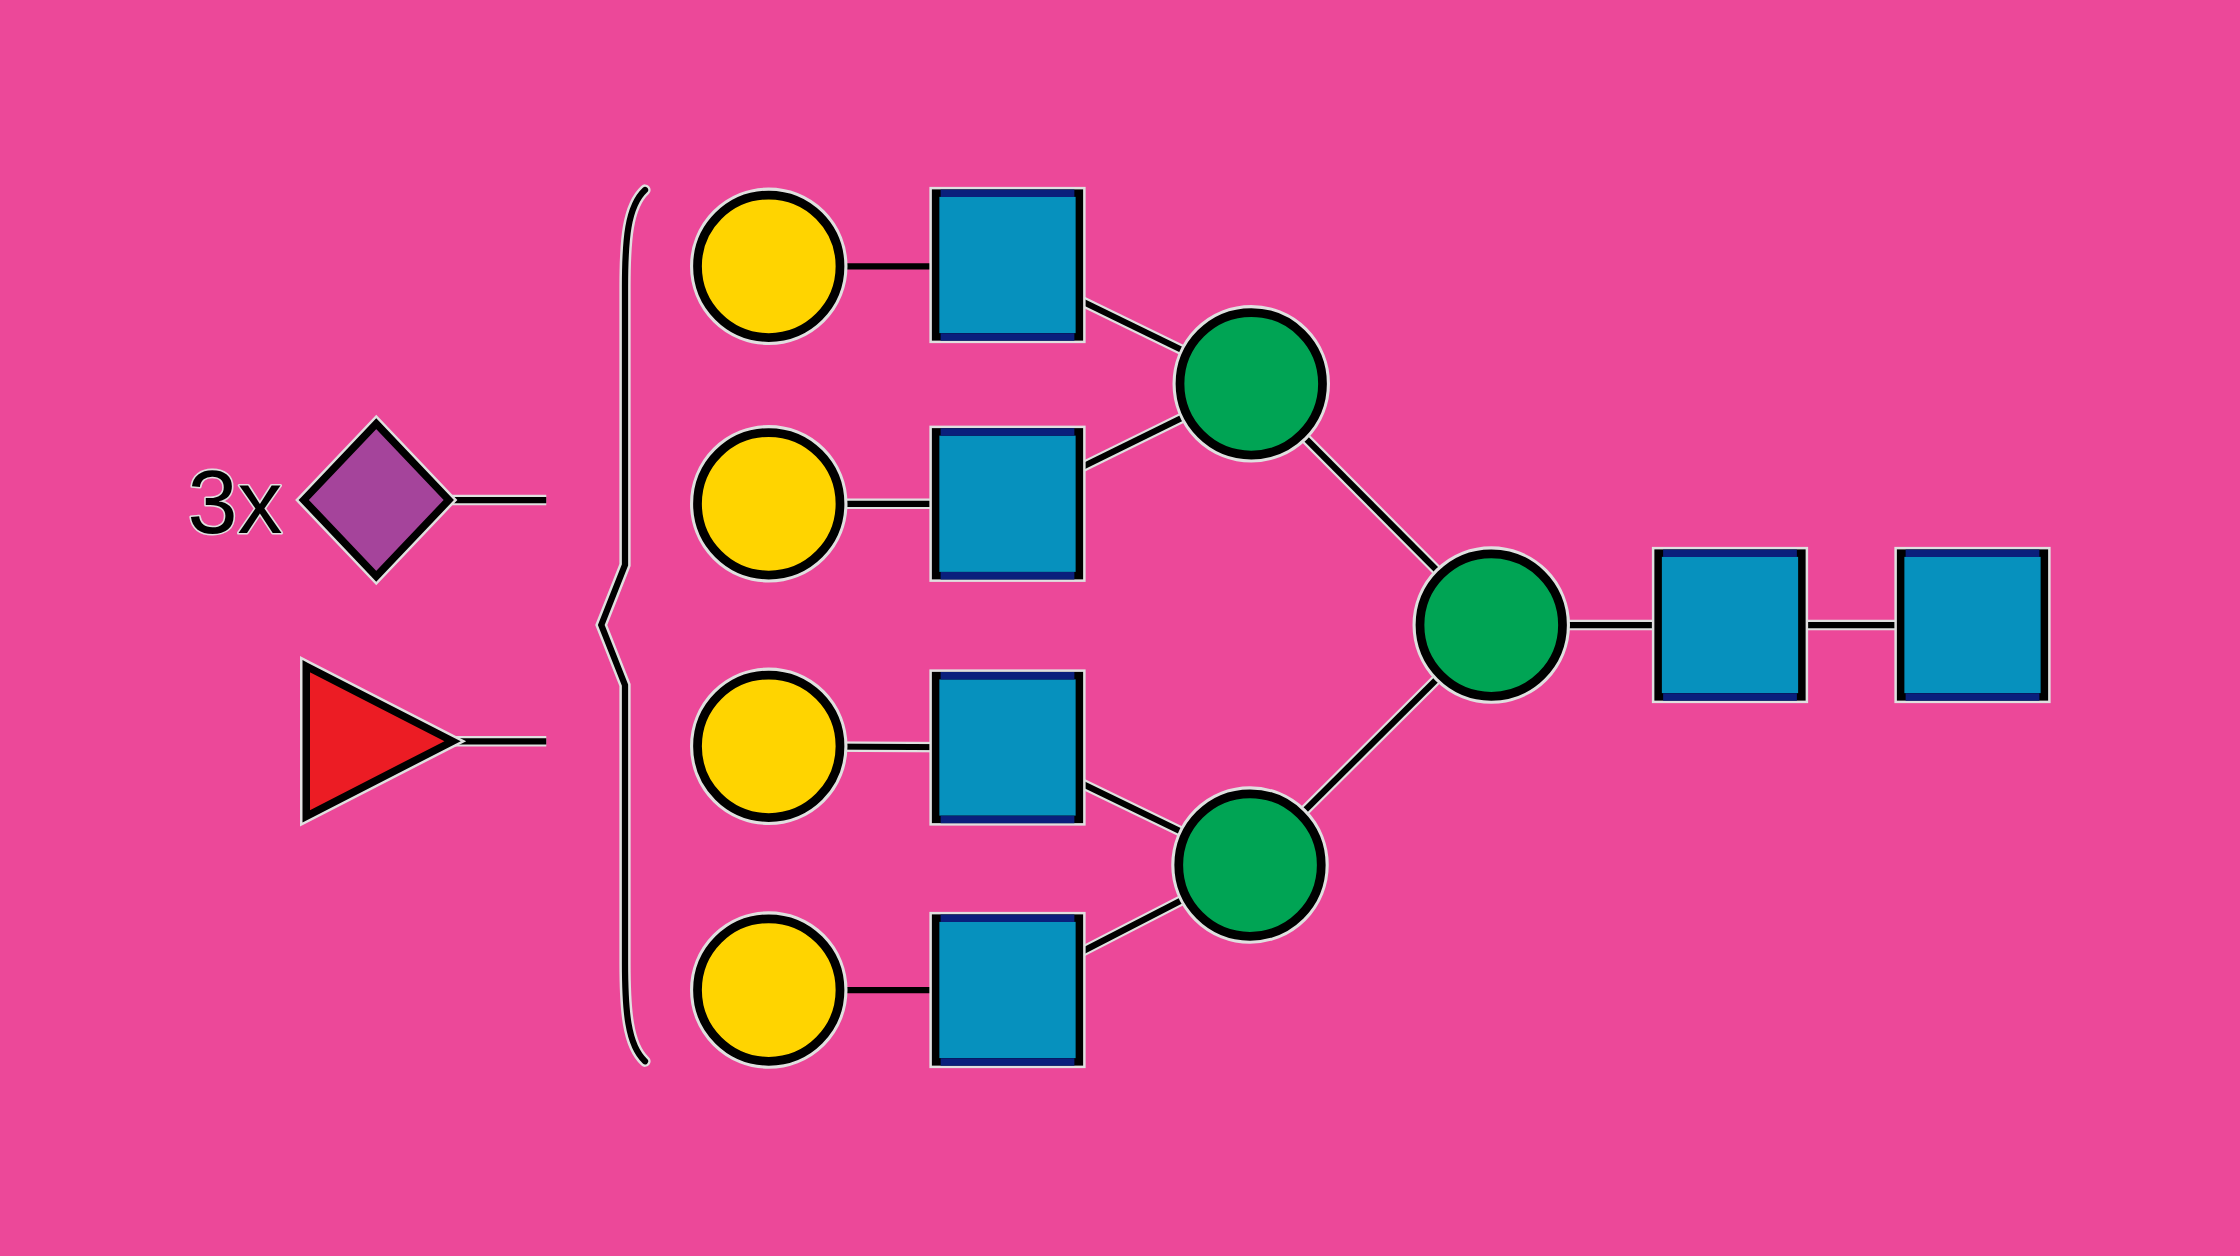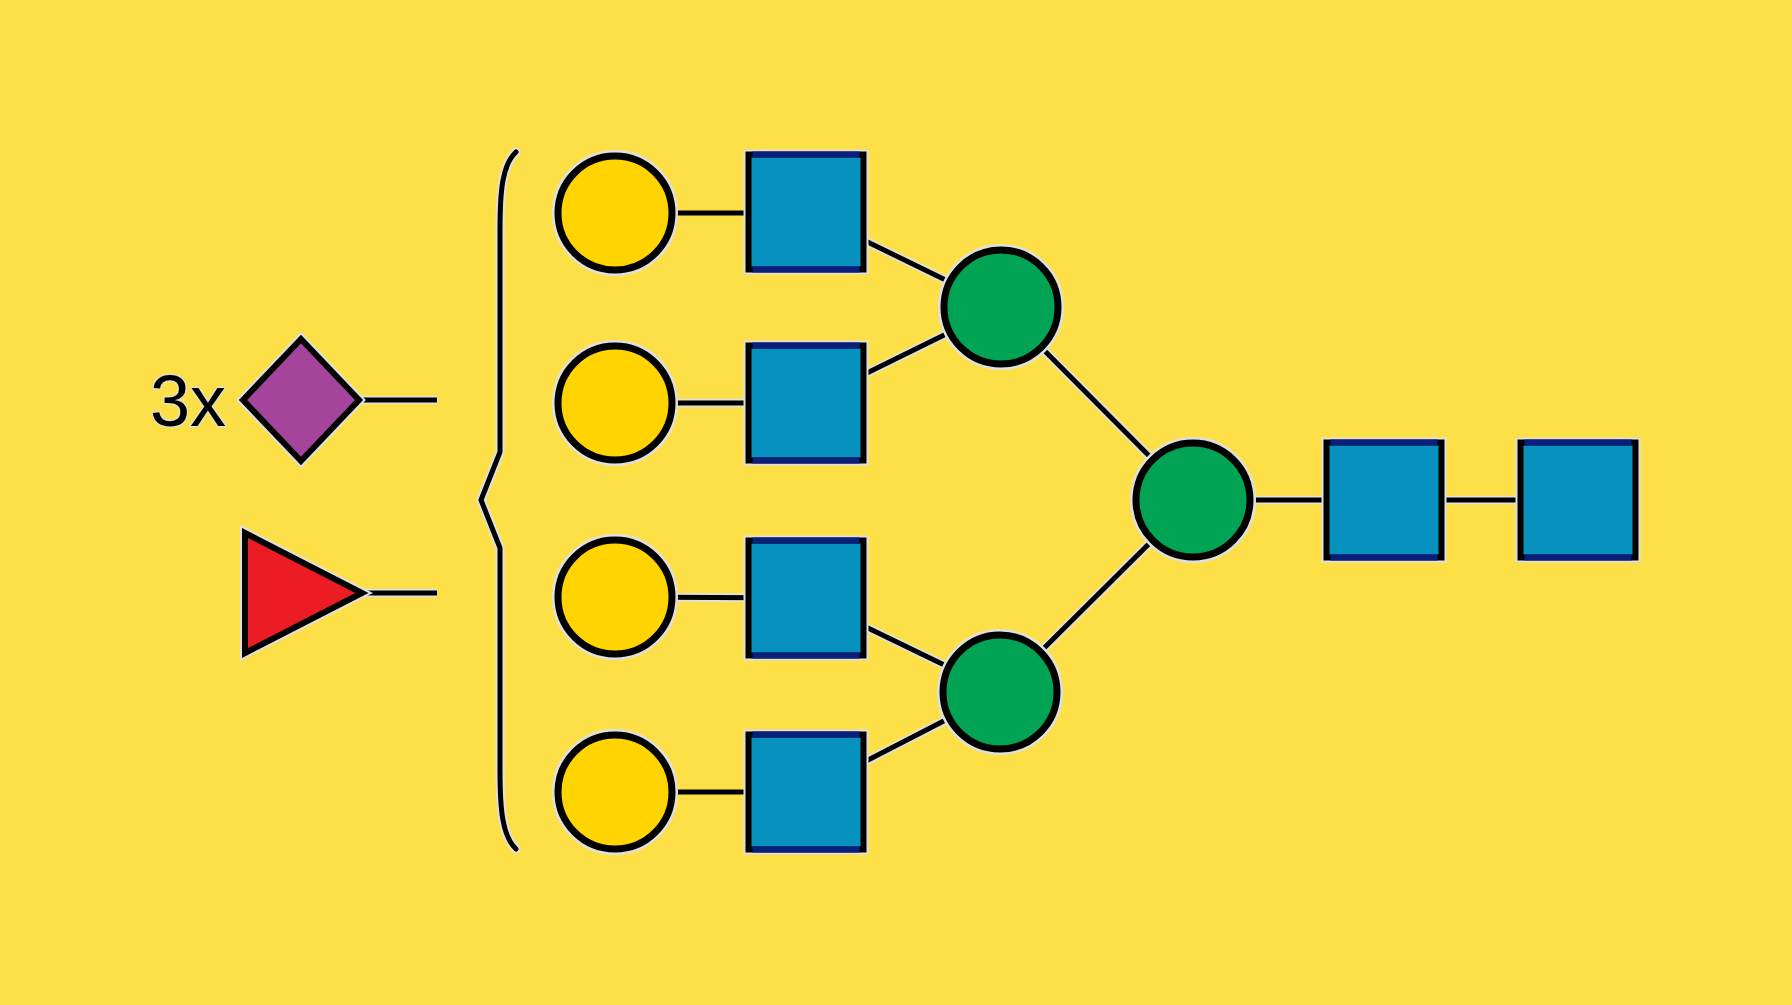--- a/index.html
+++ b/index.html
@@ -8,21 +8,21 @@
     background: #000000;
     width: 1792px;
     height: 1005px;
     overflow: hidden;
     font-family: "Liberation Sans", sans-serif;
   }
   #stage {
     position: relative;
     width: 1792px;
     height: 1005px;
-    background: #fde047;
+    background: #ec4899;
   }
   svg { display: block; }
   text.multiplier {
     font-family: "Liberation Sans", sans-serif;
     paint-order: stroke;
     stroke-linejoin: round;
   }
 </style>
 </head>
 <body>

